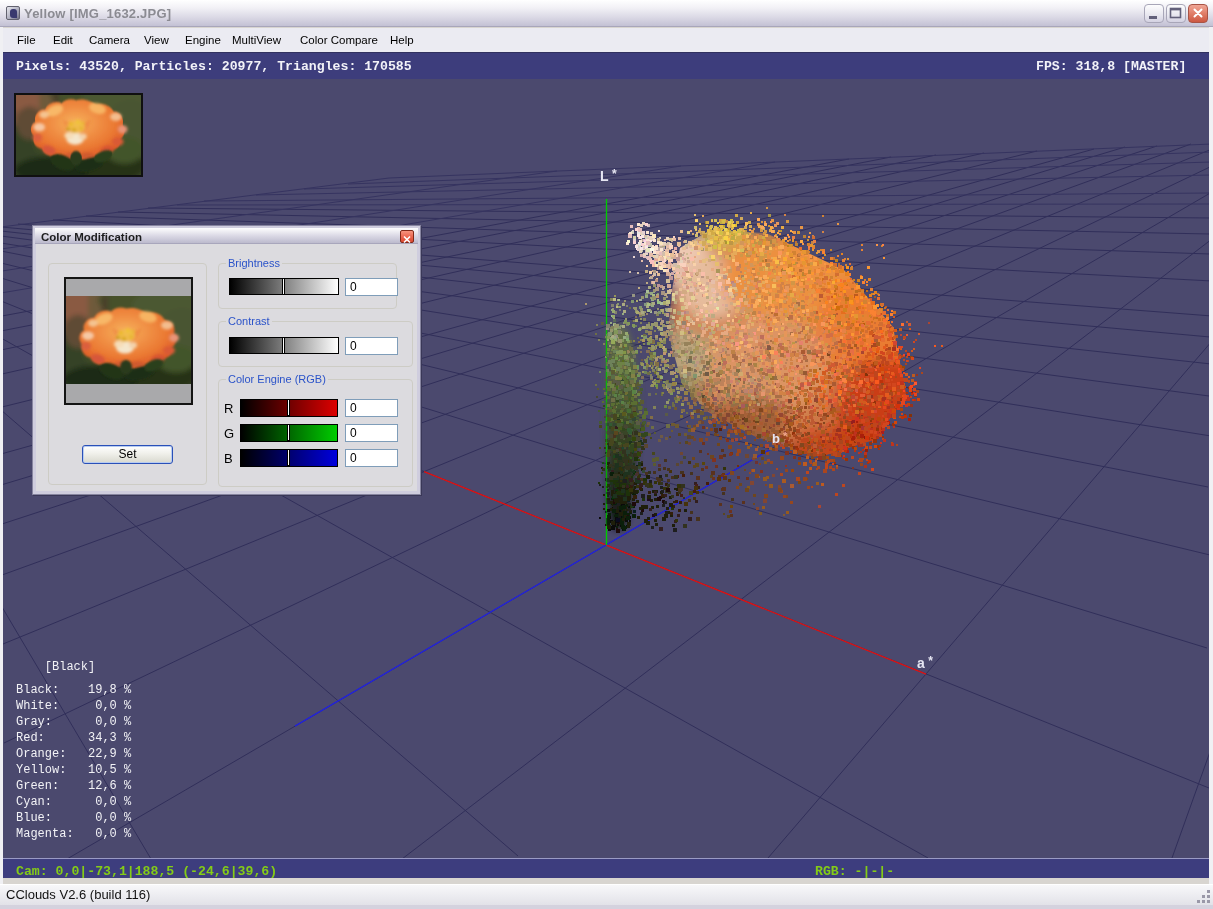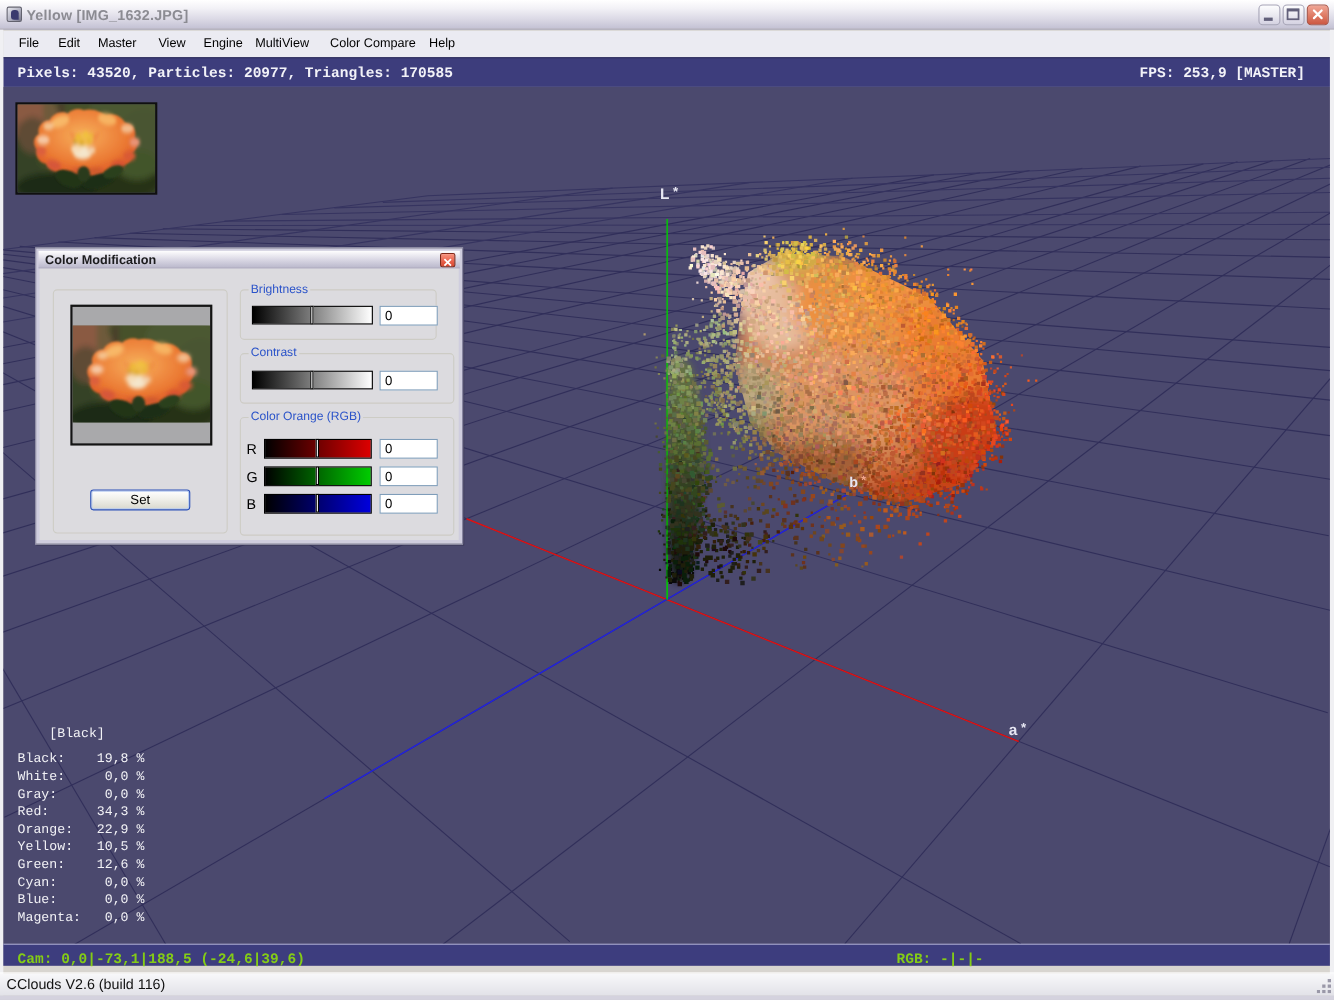--- a/index.html
+++ b/index.html
@@ -122,30 +122,30 @@
         <rect x="3.5" y="3.5" width="10" height="9" fill="none" stroke="#62607a" stroke-width="1.6"></rect>
         <rect x="3" y="3" width="11" height="2.4" fill="#62607a"></rect>
       </svg></div>
 <div class="wbtn" id="btnclose" style="left:1188px"><svg width="18" height="17">
         <path d="M5.5 4.5 L12.5 11.5 M12.5 4.5 L5.5 11.5" stroke="#ffffff" stroke-width="2" stroke-linecap="round"></path>
       </svg></div>
 </div>
 <div id="menubar">
     <span style="position:absolute;left:14px;top:6px">File</span>
     <span style="position:absolute;left:50px;top:6px">Edit</span>
-    <span style="position:absolute;left:86px;top:6px">Master</span>
+    <span style="position:absolute;left:86px;top:6px">Camera</span>
     <span style="position:absolute;left:141px;top:6px">View</span>
     <span style="position:absolute;left:182px;top:6px">Engine</span>
     <span style="position:absolute;left:229px;top:6px">MultiView</span>
     <span style="position:absolute;left:297px;top:6px">Color Compare</span>
     <span style="position:absolute;left:387px;top:6px">Help</span>
   </div>
 <div id="topstatus">
     <span style="position:absolute;left:13px">Pixels: 43520, Particles: 20977, Triangles: 170585</span>
-    <span style="position:absolute;left:1033px">FPS: 253,9 [MASTER]</span>
+    <span style="position:absolute;left:1033px">FPS: 318,8 [MASTER]</span>
   </div>
 <div class="sideL"></div>
 <div class="sideR"></div>
 <div id="viewport">
 <svg id="vsvg" width="1206" height="779" viewBox="3 79 1206 779">
 <g stroke="#312f5a" stroke-width="1">
         <line x1="1" y1="454" x2="1094" y2="149"></line>
         <line x1="1" y1="485" x2="1125" y2="147"></line>
         <line x1="2" y1="524" x2="1157" y2="146"></line>
         <line x1="2" y1="575" x2="1191" y2="144"></line>
@@ -1051,21 +1051,21 @@
       </div>
  <div class="ginput" style="left:312px;top:52px">0</div>
  <div class="grp" style="left:185px;top:95px;width:195px;height:46px">
         <b>Contrast</b>
       </div>
  <div class="gbar" style="left:196px;top:111px;width:110px;height:17px;background:linear-gradient(90deg,#000,#fff)">
         <i></i>
       </div>
  <div class="ginput" style="left:312px;top:111px">0</div>
  <div class="grp" style="left:185px;top:153px;width:195px;height:108px">
-        <b>Color Orange (RGB)</b>
+        <b>Color Engine (RGB)</b>
       </div>
  <span class="rgblab" style="left:191px;top:175px">R</span>
  <div class="gbar" style="left:207px;top:173px;width:98px;height:18px;background:linear-gradient(90deg,#000,#d00)">
         <i></i>
       </div>
  <div class="ginput" style="left:312px;top:173px">0</div>
  <span class="rgblab" style="left:191px;top:200px">G</span>
  <div class="gbar" style="left:207px;top:198px;width:98px;height:18px;background:linear-gradient(90deg,#000,#0c0)">
         <i></i>
       </div>

